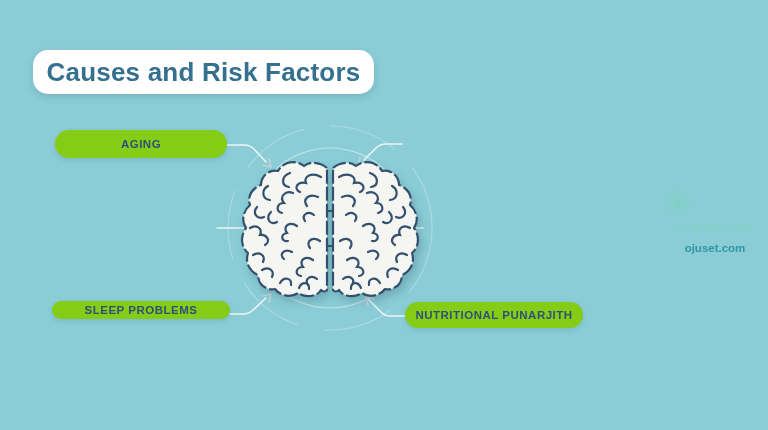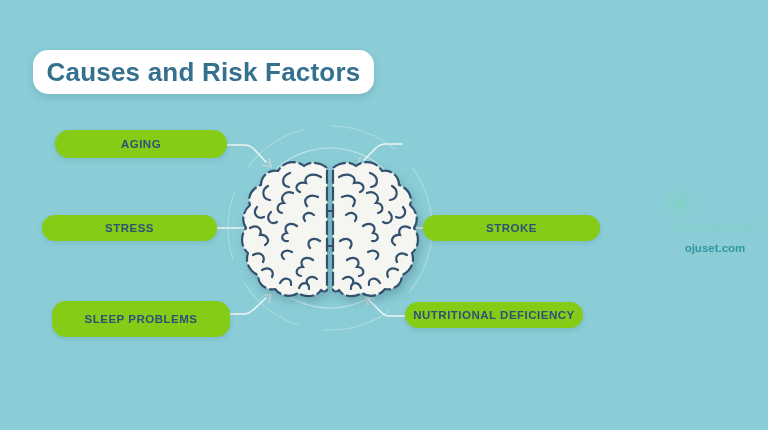--- a/index.html
+++ b/index.html
@@ -22,21 +22,21 @@
   }
   .pill{
     position:absolute;background:#84cc16;border-radius:14px;
     display:flex;align-items:center;justify-content:center;
     box-shadow:0 2px 5px rgba(40,80,95,.15);
     font-size:11.5px;font-weight:700;letter-spacing:.5px;
     color:var(--pill-text,#2E5178);white-space:nowrap;
   }
   .p-aging{left:55px;top:130px;width:172px;height:28px;}
   .p-stress{left:42px;top:215px;width:175px;height:26px;}
-  .p-sleep{left:52px;top:301px;width:178px;height:36px;}
+  .p-sleep{left:52px;top:301px;width:178px;height:18px;}
   .p-injury{left:402px;top:130px;width:180px;height:26px;}
   .p-stroke{left:423px;top:215px;width:177px;height:26px;}
   .p-nutrition{left:405px;top:302px;width:178px;height:26px;}
   .brand{
     position:absolute;left:661px;top:186px;width:108px;
     display:flex;flex-direction:column;gap:0;
     text-align:center;
   }
   .brand-name{
     font-family:"Liberation Serif",serif;
@@ -128,31 +128,25 @@
     </g>
   </svg>
 
   <div class="title-card">
     <span>Causes and Risk Factors</span>
   </div>
 
   <div class="pill p-aging">
     <span>AGING</span>
   </div>
-  <div class="pill p-stress">
-    <span>STRESS</span>
-  </div>
   <div class="pill p-sleep">
     <span>SLEEP PROBLEMS</span>
   </div>
-  <div class="pill p-stroke">
-    <span>STROKE</span>
-  </div>
   <div class="pill p-nutrition">
-    <span>NUTRITIONAL DEFICIENCY</span>
+    <span>NUTRITIONAL PUNARJITH</span>
   </div>
 
   <div class="brand">
     <svg width="34" height="34" viewBox="-17 -17 34 34">
       <g style="stroke:var(--brand-mint,#7ED3C0);fill:none;stroke-width:1;">
         <ellipse cx="0" cy="-8" rx="2.6" ry="5.2"></ellipse>
         <ellipse cx="0" cy="-8" rx="2.6" ry="5.2" transform="rotate(45)"></ellipse>
         <ellipse cx="0" cy="-8" rx="2.6" ry="5.2" transform="rotate(90)"></ellipse>
         <ellipse cx="0" cy="-8" rx="2.6" ry="5.2" transform="rotate(135)"></ellipse>
         <ellipse cx="0" cy="-8" rx="2.6" ry="5.2" transform="rotate(180)"></ellipse>

